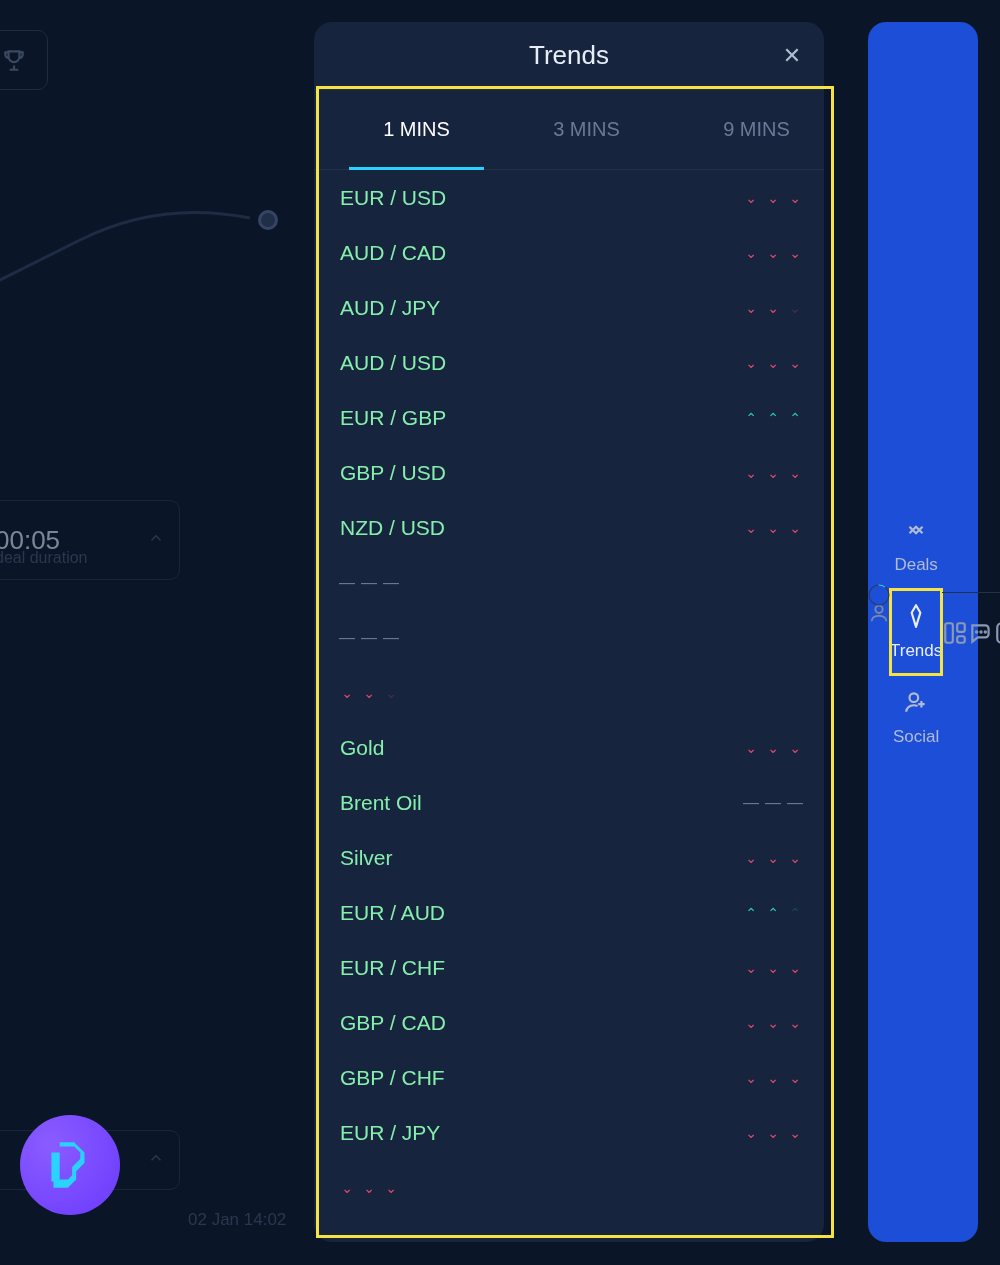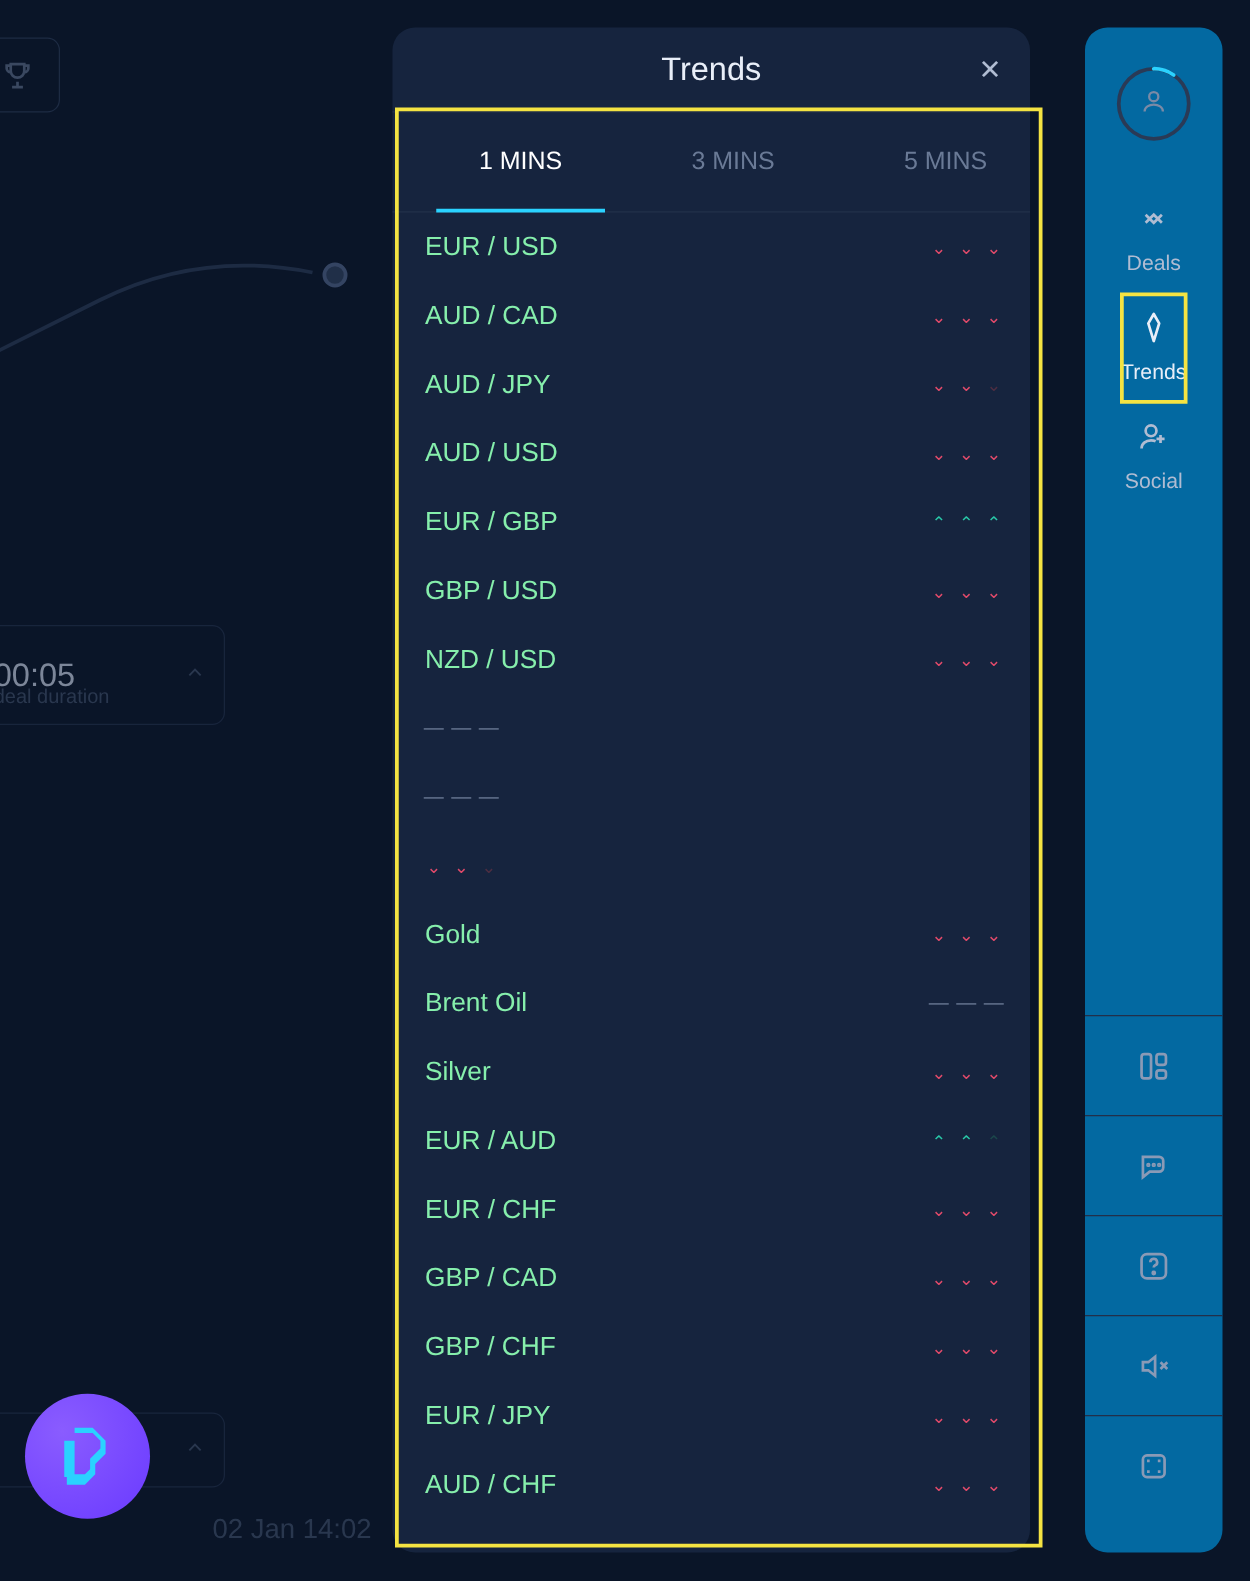--- a/index.html
+++ b/index.html
@@ -35,21 +35,21 @@
   .bg-chart {
     position: absolute; left: -60px; top: 120px; width: 380px; height: 220px;
   }
   .bg-dot { position:absolute; left:258px; top:210px; width:20px; height:20px; border-radius:50%; background:#30415e; border:3px solid #51648a;}
   .bg-bottom-box {
     position:absolute; left:-20px; top:1130px; width:200px; height:60px;
     border:1px solid #22304a; border-radius:10px;
     display:flex; align-items:center; color:#3f4e68;
   }
   .bg-bottom-box .chev { margin-left:auto; margin-right:14px; }
-  .bg-date { position:absolute; left:170px; top:1210px; color:#3f4e68; font-size:22px;text-align:right; }
+  .bg-date { position:absolute; left:188px; top:1210px; color:#3f4e68; font-size:17px;text-align:right; }
   .logo-circle {
     position:absolute; left:20px; top:1115px; width:100px; height:100px; border-radius:50%;
     background: radial-gradient(circle at 30% 30%, #8a5cff, #6a3aff);
     display:flex; align-items:center; justify-content:center;
   }
   .logo-circle svg { width:62px; height:62px; }
 
   
   .panel {
     position: absolute; left: 314px; top: 22px;
@@ -103,22 +103,22 @@
   .ind.down { color:#e04a6a; }
   .ind.down.faded { color:#6a3344; opacity:0.65; }
   .ind.up { color:#29c8a8; }
   .ind.up.faded { color:#1f5a52; opacity:0.65; }
   .ind.flat { color:#6a7a96; font-size:16px; }
 
   
   .sidebar {
     position:absolute; right:22px; top:22px;
     width:110px; height:1220px;
-    background:#0369a1; border-radius:18px;
-    display:flex; flex-direction:column; align-items:center;
+    background:#1d4ed8; border-radius:18px;
+    display:flex; flex-direction:row; align-items:center;
     padding:30px 0;
   }
   .avatar-ring {
     width:62px; height:62px; border-radius:50%;
     position:relative; display:flex; align-items:center; justify-content:center;
     margin-bottom:34px;
   }
   .avatar-ring svg.ring { position:absolute; inset:0; }
   .avatar-ring .dot { color:#7a8aa6; }
   .side-item {
@@ -176,21 +176,21 @@
 <div class="panel">
   <div class="panel-header">
     <div class="panel-title">Trends</div>
     <div class="close-btn">
       <span>✕</span>
     </div>
   </div>
   <div class="tabs" id="tabs">
       <div class="tab active">1 MINS</div>
       <div class="tab">3 MINS</div>
-      <div class="tab">5 MINS</div>
+      <div class="tab">9 MINS</div>
     </div>
   <div class="list" id="list">
       <div class="row">
         <span class="pair">EUR / USD</span>
         <div class="indicators">
           <span class="ind down">⌄</span>
           <span class="ind down">⌄</span>
           <span class="ind down">⌄</span>
         </div>
       </div>
@@ -321,21 +321,20 @@
       </div>
       <div class="row">
         <span class="pair">EUR / JPY</span>
         <div class="indicators">
           <span class="ind down">⌄</span>
           <span class="ind down">⌄</span>
           <span class="ind down">⌄</span>
         </div>
       </div>
       <div class="row">
-        <span class="pair">AUD / CHF</span>
         <div class="indicators">
           <span class="ind down">⌄</span>
           <span class="ind down">⌄</span>
           <span class="ind down">⌄</span>
         </div>
       </div>
     </div>
 </div>
 
 <div class="highlight-frame"></div>

